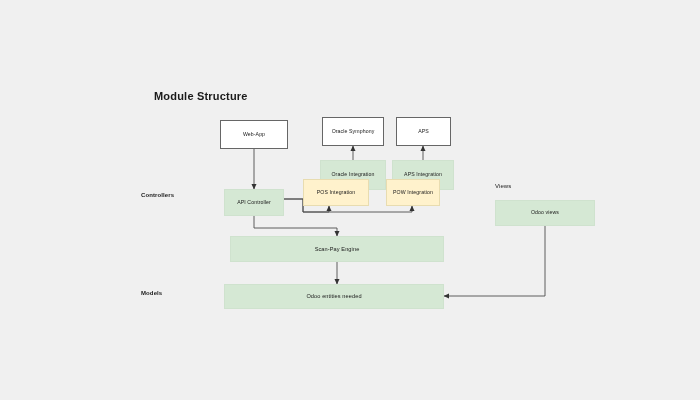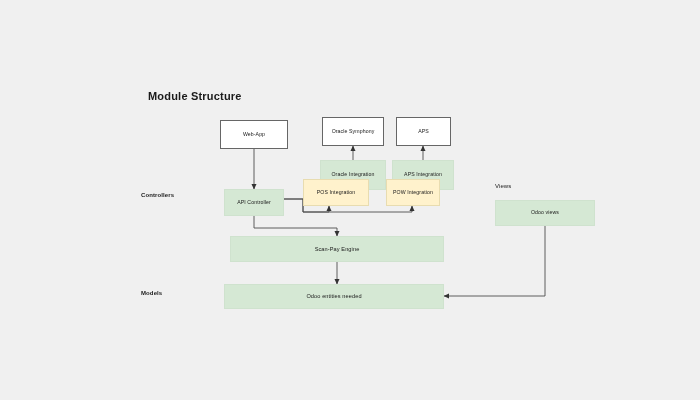--- a/index.html
+++ b/index.html
@@ -50,21 +50,21 @@
   }
   .node.yellow {
     background: #fff2cc;
     border: 1px solid #e8dcb0;
   }
   .band {
     font-size: 5.6px;
   }
   .title {
     position: absolute;
-    left: 148px;
+    left: 154px;
     top: 90px;
     font-size: 11px;
     font-weight: bold;
     color: #1a1a1a;
     letter-spacing: 0.2px;
   }
   .swimlane-label {
     position: absolute;
     font-size: 6px;
     font-weight: bold;

